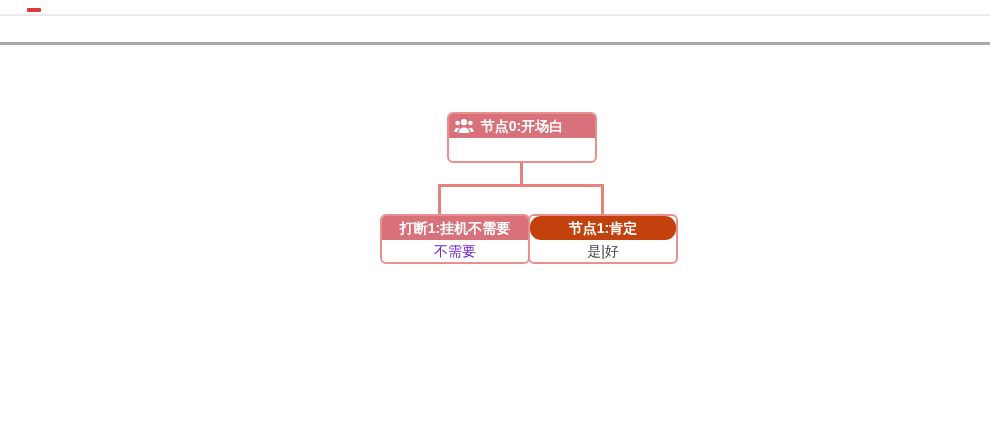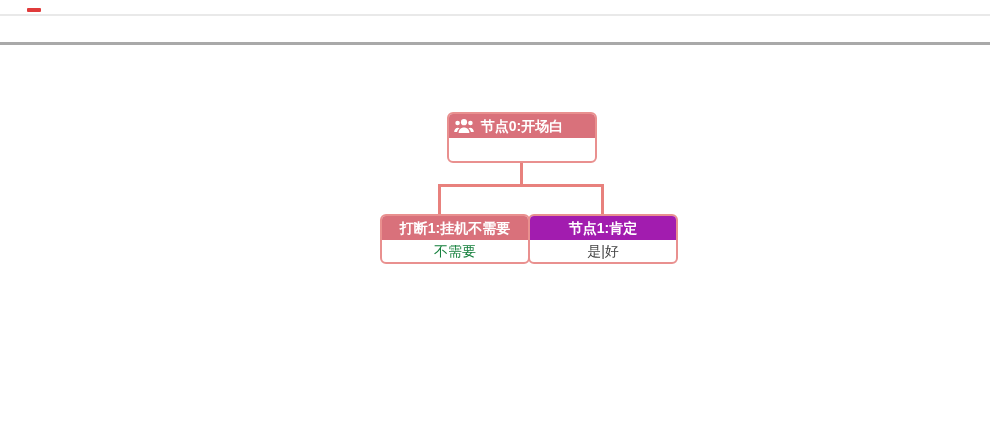--- a/index.html
+++ b/index.html
@@ -59,23 +59,23 @@
       </span>
       <span>节点0:开场白</span>
     </div>
     <div class="node-body" style="color: rgb(68, 68, 68);"></div>
   </div>
 
   <div class="node node-left" style="border-color: rgb(233, 144, 143);">
     <div class="node-header" style="background: rgb(217, 113, 123); color: rgb(255, 255, 255);">
       <span>打断1:挂机不需要</span>
     </div>
-    <div class="node-body" style="color: #15803d; border-radius: 11px;">不需要</div>
+    <div class="node-body" style="color: #6d28d9; border-radius: 11px;">不需要</div>
   </div>
 
   <div class="node node-right" style="border-color: rgb(233, 144, 143);">
-    <div class="node-header" style="background: #a21caf; color: rgb(255, 255, 255);">
+    <div class="node-header" style="background: #c2410c; color: rgb(255, 255, 255); border-radius: 11px;">
       <span>节点1:肯定</span>
     </div>
     <div class="node-body" style="color: rgb(68, 68, 68);">是|好</div>
   </div>
 
 </div>
 
 </body></html>

